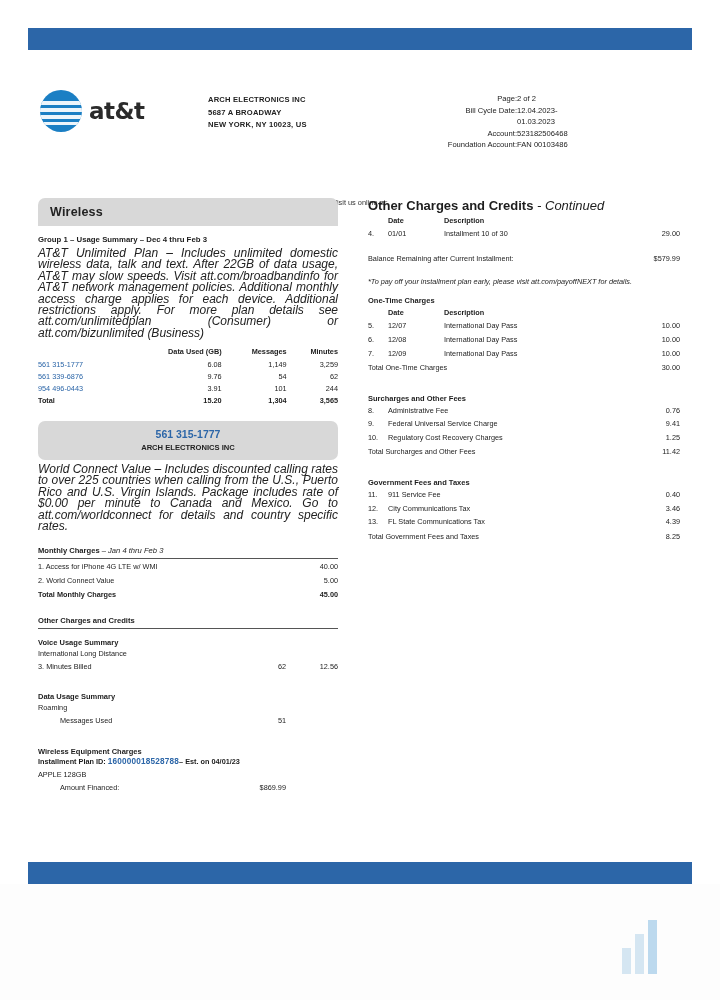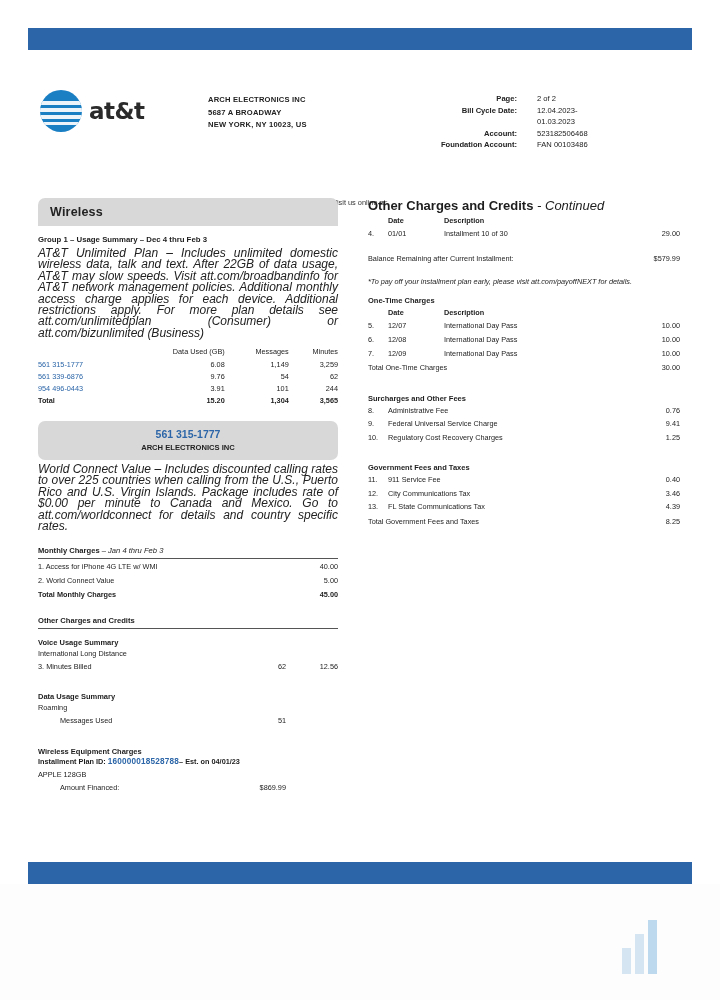--- a/index.html
+++ b/index.html
@@ -117,22 +117,22 @@
     font-size: 7.6px;
     color: #222;
   }
   .meta-row {
     display: flex;
     margin-bottom: 2.5px;
   }
   .meta-label {
     width: 145px;
     text-align: right;
-    font-weight: bold;
-    padding-right: 20px;
+    font-weight: normal;
+    padding-right: 0;
   }
   .meta-val { flex: 1; text-align: left; }
   .visit {
     position: absolute;
     left: 0;
     top: 118px;
     width: 664px;
     text-align: center;
     font-size: 7.4px;
     color: #333;
@@ -170,21 +170,21 @@
     font-style: italic;
     color: #222;
   }
   .usage-table {
     margin-top: 8px;
     width: 100%;
     border-collapse: collapse;
     font-size: 7.3px;
   }
   .usage-table th {
-    font-weight: normal;
+    font-weight: bold;
     text-align: right;
     padding: 0 0 2px 0;
   }
   .usage-table th.first { text-align: left; }
   .usage-table td {
     text-align: right;
     padding: 1.6px 0;
   }
   .usage-table td.first { text-align: left; }
   .phone-link { color: #2c66a8; }
@@ -540,20 +540,24 @@
       <div class="itrow">
         <div class="c1">9.</div>
         <div class="c3">Federal Universal Service Charge</div>
         <div class="c4">9.41</div>
       </div>
       <div class="itrow">
         <div class="c1">10.</div>
         <div class="c3">Regulatory Cost Recovery Charges</div>
         <div class="c4">1.25</div>
       </div>
+      <div class="totrow">
+        <div class="lbl">Total Surcharges and Other Fees</div>
+        <div class="amt">11.42</div>
+      </div>
 
       <div class="gap"></div>
       <div class="sub-head">Government Fees and Taxes</div>
       <div class="itrow">
         <div class="c1">11.</div>
         <div class="c3">911 Service Fee</div>
         <div class="c4">0.40</div>
       </div>
       <div class="itrow">
         <div class="c1">12.</div>

